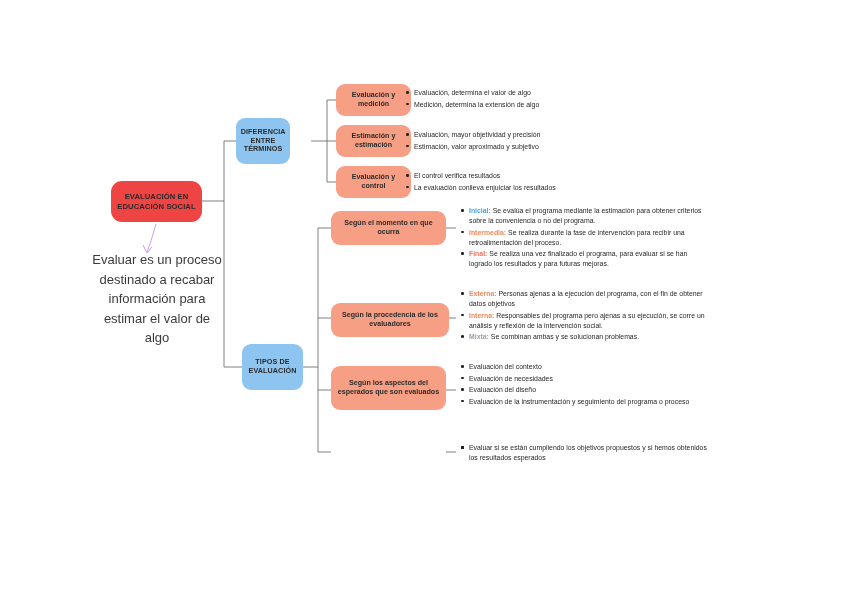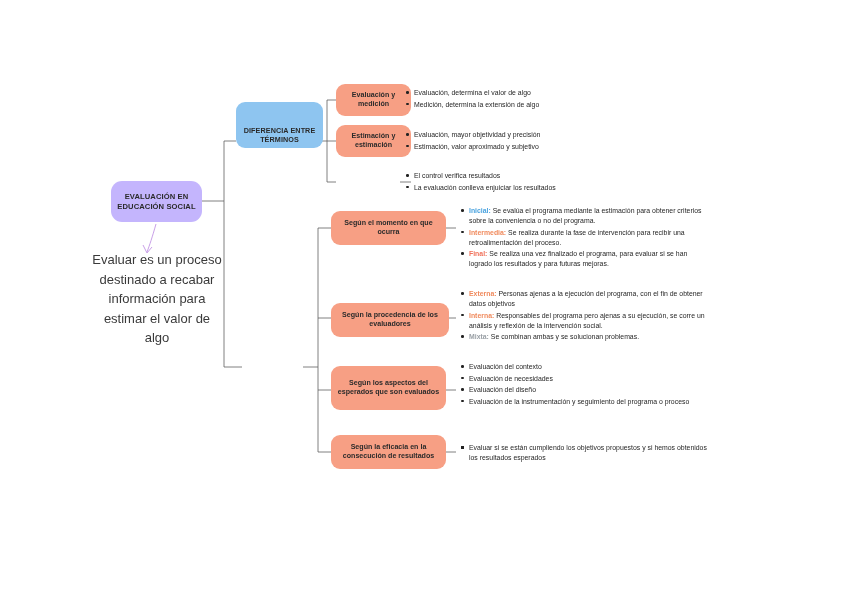--- a/index.html
+++ b/index.html
@@ -33,21 +33,21 @@
     box-sizing: border-box;
     display: flex;
     align-items: center;
     justify-content: center;
     text-align: center;
     border-radius: 9px;
     line-height: 1.22;
     padding: 3px 5px;
   }
   .node-root {
-    background: #c4b5fd;
+    background: #ef4444;
     color: #2a2a2a;
     font-size: 7.6px;
     font-weight: 700;
     letter-spacing: 0.1px;
     border-radius: 11px;
   }
   .node-branch {
     background: #8ec5f0;
     color: #2a2a2a;
     font-size: 7.2px;
@@ -147,21 +147,21 @@
   </svg>
 
   <div class="node node-root" style="left:111px; top:181px; width:91px; height:41px;">
     <span>EVALUACIÓN EN EDUCACIÓN SOCIAL</span>
   </div>
 
   <div class="note" style="left:92px; top:250px; width:130px;">
     <span>Evaluar es un proceso destinado a recabar información para estimar el valor de algo</span>
   </div>
 
-  <div class="node node-branch" style="left:236px; top:102px; width:87px; height:46px;align-items:flex-end;">
+  <div class="node node-branch" style="left:236px; top:118px; width:54px; height:46px;">
     <span>DIFERENCIA ENTRE TÉRMINOS</span>
   </div>
 
   <div class="node node-leaf" style="left:336px; top:84px; width:75px; height:32px;">
     <span>Evaluación y medición</span>
   </div>
   <div class="bullets" style="left:405px; top:88px; width:250px;">
     <ul>
       <li><span>Evaluación, determina el valor de algo</span></li>
       <li><span>Medición, determina la extensión de algo</span></li>
@@ -171,27 +171,33 @@
   <div class="node node-leaf" style="left:336px; top:125px; width:75px; height:32px;">
     <span>Estimación y estimación</span>
   </div>
   <div class="bullets" style="left:405px; top:130px; width:250px;">
     <ul>
       <li><span>Evaluación, mayor objetividad y precisión</span></li>
       <li><span>Estimación, valor aproximado y subjetivo</span></li>
     </ul>
   </div>
 
+  <div class="node node-leaf" style="left:336px; top:166px; width:75px; height:32px;">
+    <span>Evaluación y control</span>
+  </div>
   <div class="bullets" style="left:405px; top:171px; width:250px;">
     <ul>
       <li><span>El control verifica resultados</span></li>
       <li><span>La evaluación conlleva enjuiciar los resultados</span></li>
     </ul>
   </div>
 
+  <div class="node node-branch" style="left:242px; top:344px; width:61px; height:46px;">
+    <span>TIPOS DE EVALUACIÓN</span>
+  </div>
 
   <div class="node node-leaf" style="left:331px; top:211px; width:115px; height:34px;">
     <span>Según el momento en que ocurra</span>
   </div>
   <div class="bullets" style="left:460px; top:206px; width:250px;">
     <ul>
       <li>
         <span class="lead c-blue">Inicial: </span>
         <span>Se evalúa el programa mediante la estimación para obtener criterios sobre la conveniencia o no del programa.</span>
       </li>
@@ -231,22 +237,19 @@
   </div>
   <div class="bullets" style="left:460px; top:362px; width:250px;">
     <ul>
       <li><span>Evaluación del contexto</span></li>
       <li><span>Evaluación de necesidades</span></li>
       <li><span>Evaluación del diseño</span></li>
       <li><span>Evaluación de la instrumentación y seguimiento del programa o proceso</span></li>
     </ul>
   </div>
 
-  <div class="node node-leaf" style="left:331px; top:435px; width:115px; height:34px;">
-    <span>Según la eficacia en la consecución de resultados</span>
-  </div>
   <div class="bullets" style="left:460px; top:443px; width:250px;">
     <ul>
       <li class="sq"><span>Evaluar si se están cumpliendo los objetivos propuestos y si hemos obtenidos los resultados esperados</span></li>
     </ul>
   </div>
 
 </div>
 
 </body></html>

